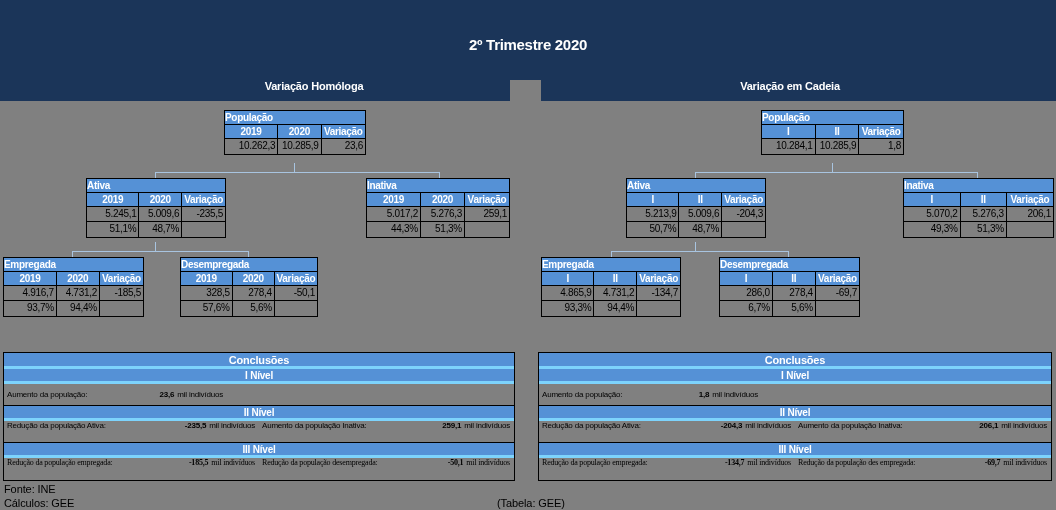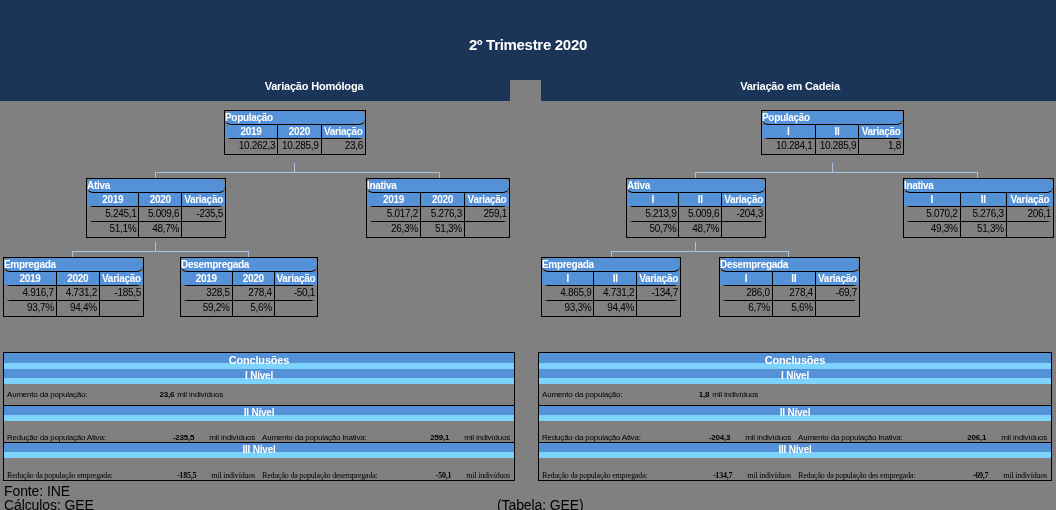--- a/index.html
+++ b/index.html
@@ -51,21 +51,21 @@
   .conn.v { width:1px; }
 
   
   .node {
     position:absolute;
     border:1px solid #000000;
     background:#808080;
     font-size:10px;
     letter-spacing:-0.3px;
   }
-  .node .row { display:flex; width:100%;border-radius:6px; }
+  .node .row { display:flex; width:100%; }
   .node .title-row {
     background:#5591d6; color:#ffffff; font-weight:bold;
     text-align:center; height:14px; line-height:13px;
     border-bottom:1px solid #000000;
     letter-spacing:-0.3px;
   }
   .node .hdr-row { height:14px; border-bottom:1px solid #000000; }
   .node .hdr-row .cell {
     background:#5591d6; color:#ffffff; font-weight:bold;
     text-align:center; line-height:13px;
@@ -93,41 +93,41 @@
   .concl {
     position:absolute;
     border:1px solid #000000;
     background:#808080;
     font-size:8px;
     letter-spacing:-0.2px;
   }
   .concl .band {
     background:#5591d6; color:#ffffff; font-weight:bold;
     text-align:center;
-    border-bottom:6px solid #7dd3fc;
+    border-bottom:3px solid #7dd3fc;
     letter-spacing:-0.2px;
   }
   .concl .band.big { height:16px; line-height:15px; font-size:11px; }
   .concl .band.lvl { height:15px; line-height:14px; font-size:10px; }
   .concl .line {
     display:flex; height:22px; align-items:center;
     border-bottom:1px solid #000000;
     color:#000000; background:#808080;
     overflow:hidden; white-space:nowrap;
   }
   .concl .line:last-child { border-bottom:none;font-family:Liberation Serif, serif; }
-  .concl .half { display:flex; width:50%; align-items:flex-end; height:100%;gap:12px; }
+  .concl .half { display:flex; width:50%; align-items:flex-start; height:100%; }
   .concl .full { display:flex; width:100%; align-items:center; height:100%; }
   .concl .lbl { padding-left:3px; flex:0 0 auto; }
   .concl .num { font-weight:bold; text-align:right; padding-right:3px; flex:1 1 auto; }
   .concl .unit { padding-left:0px; flex:0 0 auto; padding-right:4px; }
 
   
   .foot {
-    position:absolute; color:#000000; font-size:14px; letter-spacing:-0.1px;
+    position:absolute; color:#000000; font-size:11px; letter-spacing:-0.1px;
   }
 </style>
 </head>
 <body>
 
 <div id="root">
 
   <div class="header-band"></div>
   <div class="header-notch"></div>
   <div class="title-sub">2º Trimestre 2020</div>
@@ -193,21 +193,21 @@
       <div class="cell c1">2019</div>
       <div class="cell c2">2020</div>
       <div class="cell c3">Variação</div>
     </div>
     <div class="row val-row">
       <div class="cell c1">5.017,2</div>
       <div class="cell c2">5.276,3</div>
       <div class="cell c3">259,1</div>
     </div>
     <div class="row val-row">
-      <div class="cell c1">26,3%</div>
+      <div class="cell c1">44,3%</div>
       <div class="cell c2">51,3%</div>
       <div class="cell c3 blank"></div>
     </div>
   </div>
 
   <div class="node" style="left:3px; top:257px; width:141px;">
     <div class="row title-row">Empregada</div>
     <div class="row hdr-row">
       <div class="cell c1">2019</div>
       <div class="cell c2">2020</div>
@@ -231,21 +231,21 @@
       <div class="cell c1">2019</div>
       <div class="cell c2">2020</div>
       <div class="cell c3">Variação</div>
     </div>
     <div class="row val-row">
       <div class="cell c1">328,5</div>
       <div class="cell c2">278,4</div>
       <div class="cell c3">-50,1</div>
     </div>
     <div class="row val-row">
-      <div class="cell c1">59,2%</div>
+      <div class="cell c1">57,6%</div>
       <div class="cell c2">5,6%</div>
       <div class="cell c3 blank"></div>
     </div>
   </div>
 
   <div class="node" style="left:761px; top:110px; width:143px;">
     <div class="row title-row">População</div>
     <div class="row hdr-row">
       <div class="cell c1">I</div>
       <div class="cell c2">II</div>

